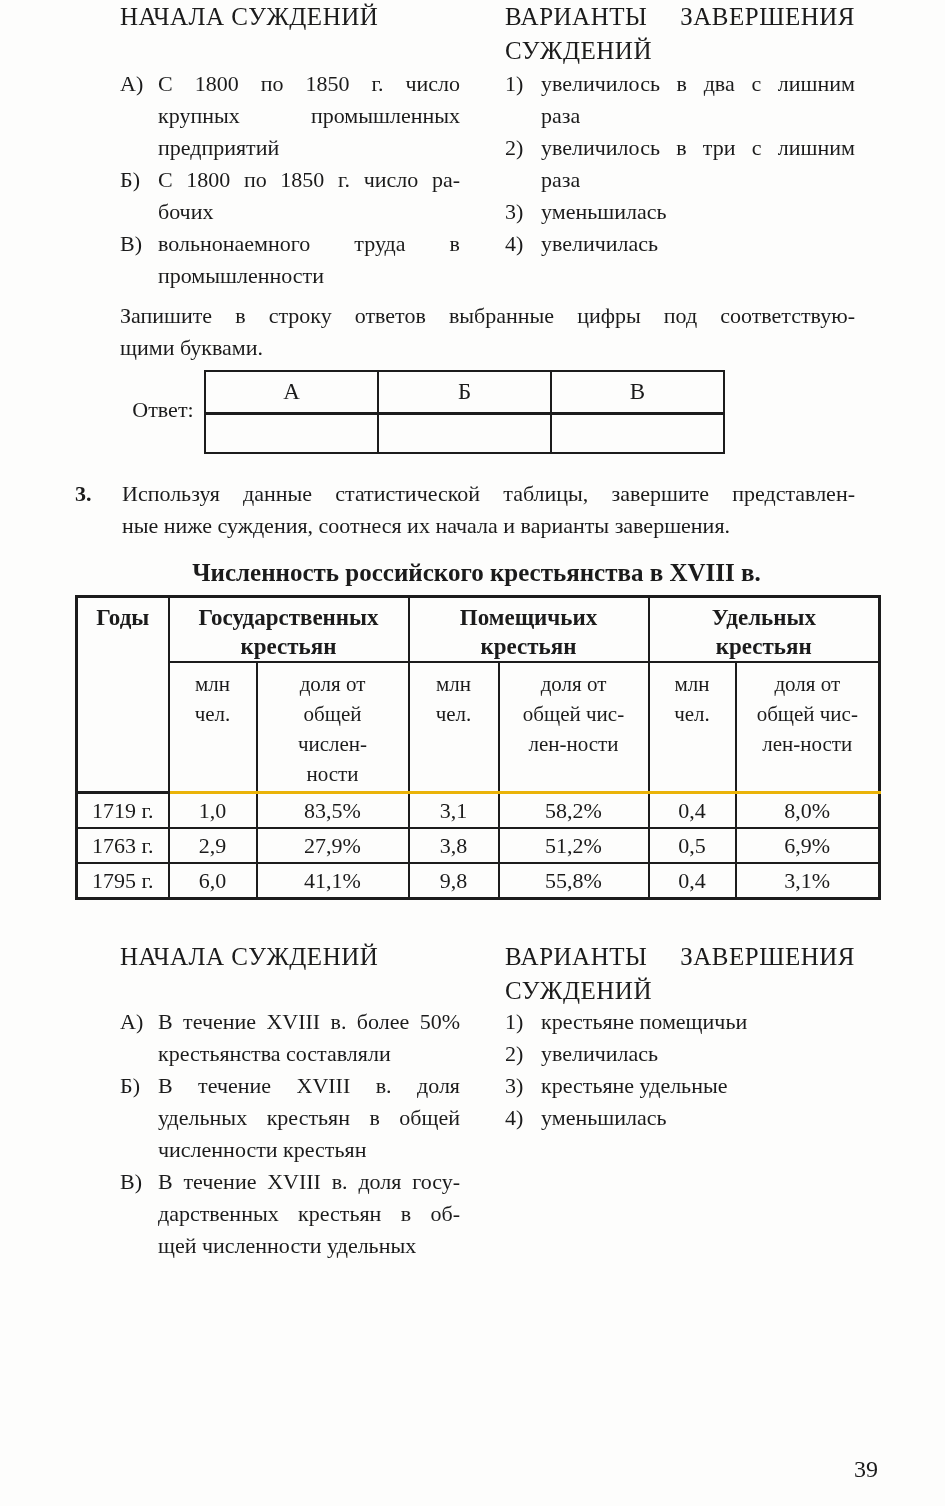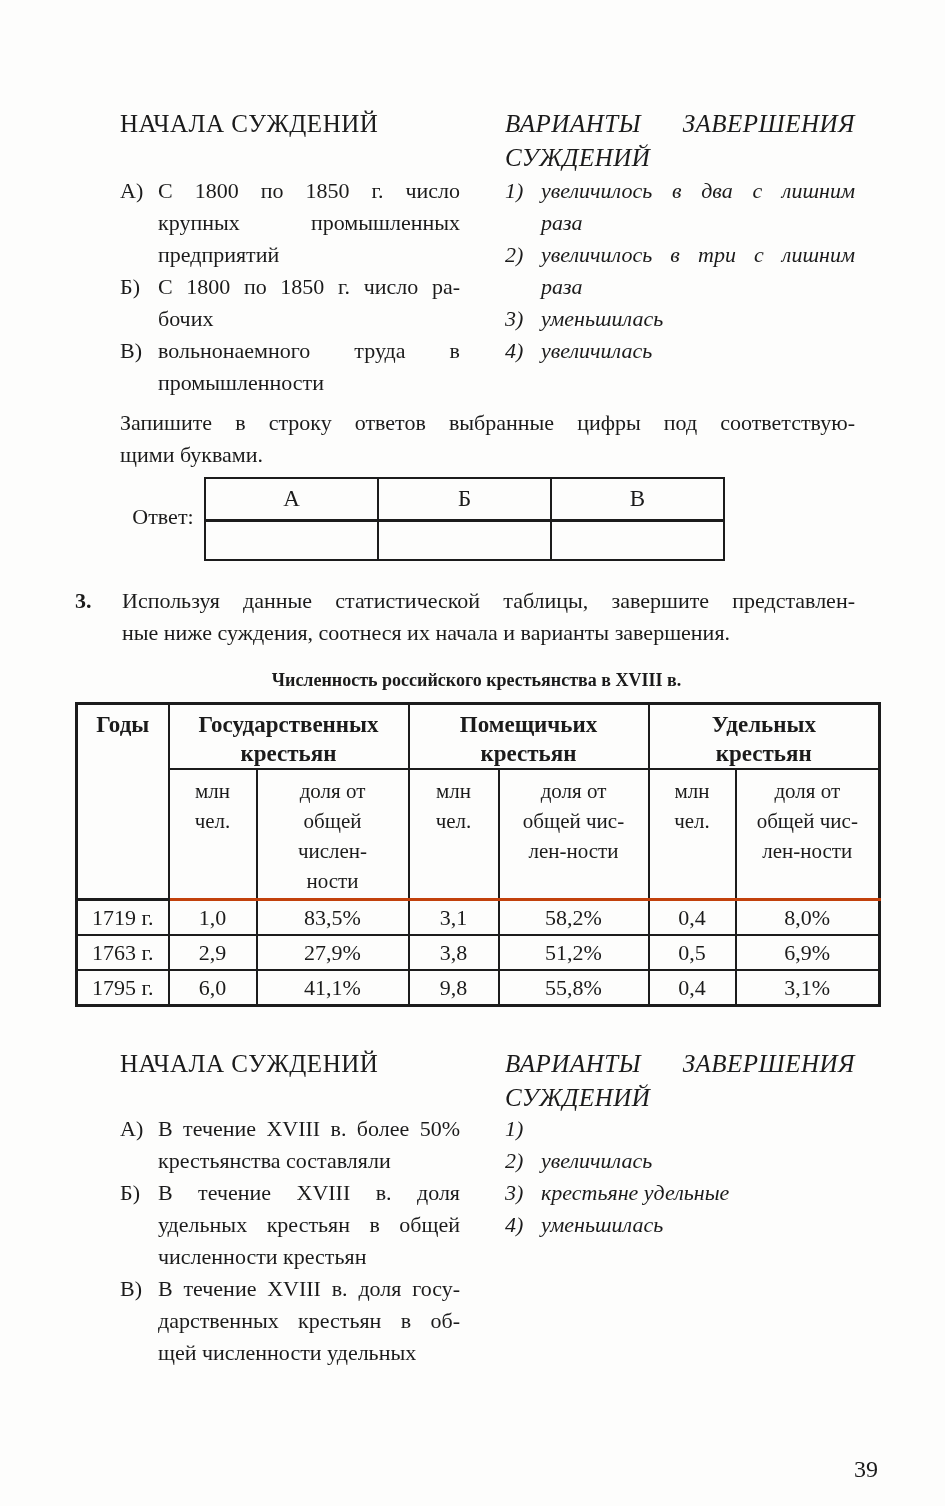--- a/index.html
+++ b/index.html
@@ -7,28 +7,27 @@
     background:#e8e8e8;
     font-family:"Liberation Serif","DejaVu Serif",serif;
   }
   .page {
     position:relative;
     width:945px; height:1506px;
     margin:0 auto;
     background:#fdfdfc;
     color:#1b1b1b;
     box-sizing:border-box;
-    padding-top:107px;
     overflow:hidden;
   }
 
   
   .two-col { display:flex; margin-left:120px; }
   .col-l { width:340px; flex:none; }
-  .col-r { width:350px; flex:none; margin-left:45px;font-style:italic; }
+  .col-r { width:350px; flex:none; margin-left:45px; }
   .col-heading {
     height:68px;
     font-size:25px; line-height:34px;
     letter-spacing:0.5px;
     white-space:pre-line;
   }
   .section2 .col-heading { height:66px; }
   .item { display:flex; font-size:22px; line-height:32px; }
   .item-label { width:38px; flex:none; }
   .col-r .item-label { width:36px; }
@@ -57,39 +56,39 @@
 
   
   .task-row { display:flex; margin-left:75px; margin-top:24px; font-size:22px; line-height:32px; }
   .task-num { width:47px; flex:none; font-weight:bold; }
   .task-text { width:733px; }
 
   
   .stat-title {
     margin-left:75px; margin-top:16px;
     width:803px; text-align:center;
-    font-weight:bold; font-size:18px; line-height:30px;
+    font-weight:bold; font-size:25px; line-height:30px;
   }
   .stat-table {
     margin-left:75px; margin-top:7px;
     width:803px; table-layout:fixed;
     border-collapse:collapse;
     border:3px solid #1c1c1c;
   }
   .stat-table td { border:2px solid #1c1c1c; padding:0; }
   .stat-table tr.group-row td {
     height:58px; vertical-align:top; padding-top:5px;
     text-align:center; font-weight:bold;
     font-size:23px; line-height:29px;
   }
   .stat-table tr.sub-row td {
     height:122px; vertical-align:top; padding-top:6px;
     text-align:center; font-weight:normal;
     font-size:21px; line-height:30px;
-    border-bottom:3px solid #c2410c;
+    border-bottom:3px solid #eab308;
   }
   .stat-table td.years-cell { border-bottom:3px solid #1c1c1c; }
   .stat-table tr.data-row td { height:33px; text-align:center; font-size:22px; }
 
   .section2 { margin-top:40px; }
 
   .page-num {
     position:absolute; top:1456px; right:67px;
     font-size:24px;
   }
@@ -298,20 +297,23 @@
             <div class="jl">В течение XVIII в. доля госу-</div>
             <div class="jl">дарственных крестьян в об-</div>
             <div>щей численности удельных</div>
           </div>
       </div>
     </div>
     <div class="col-r">
       <div class="col-heading"><div class="jl">ВАРИАНТЫ ЗАВЕРШЕНИЯ</div><div>СУЖДЕНИЙ</div></div>
       <div class="item">
         <span class="item-label">1)</span>
+        <div class="item-text">
+            <div>крестьяне помещичьи</div>
+          </div>
       </div>
       <div class="item">
         <span class="item-label">2)</span>
         <div class="item-text">
             <div>увеличилась</div>
           </div>
       </div>
       <div class="item">
         <span class="item-label">3)</span>
         <div class="item-text">

